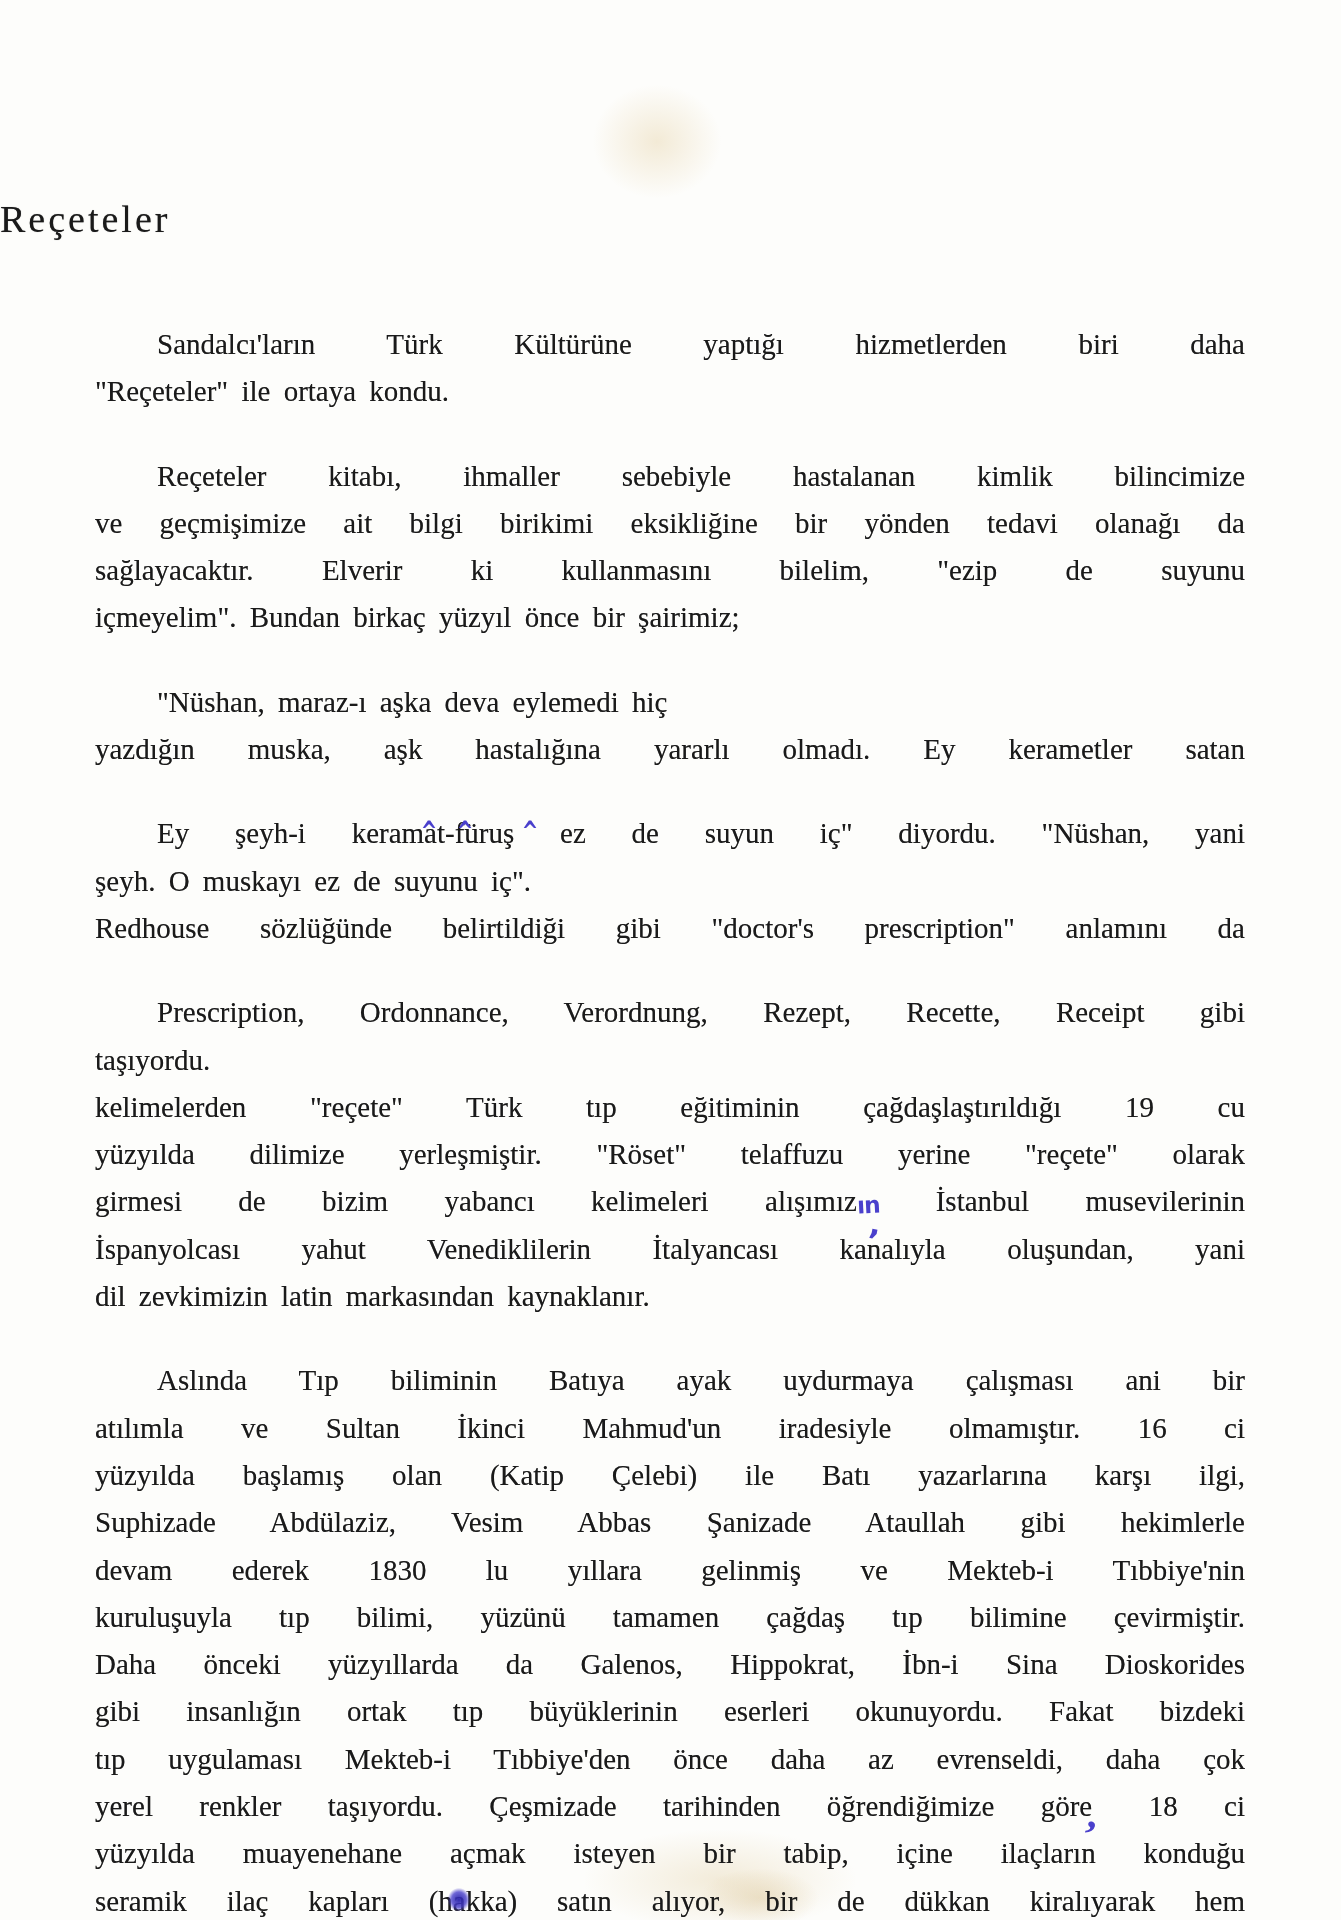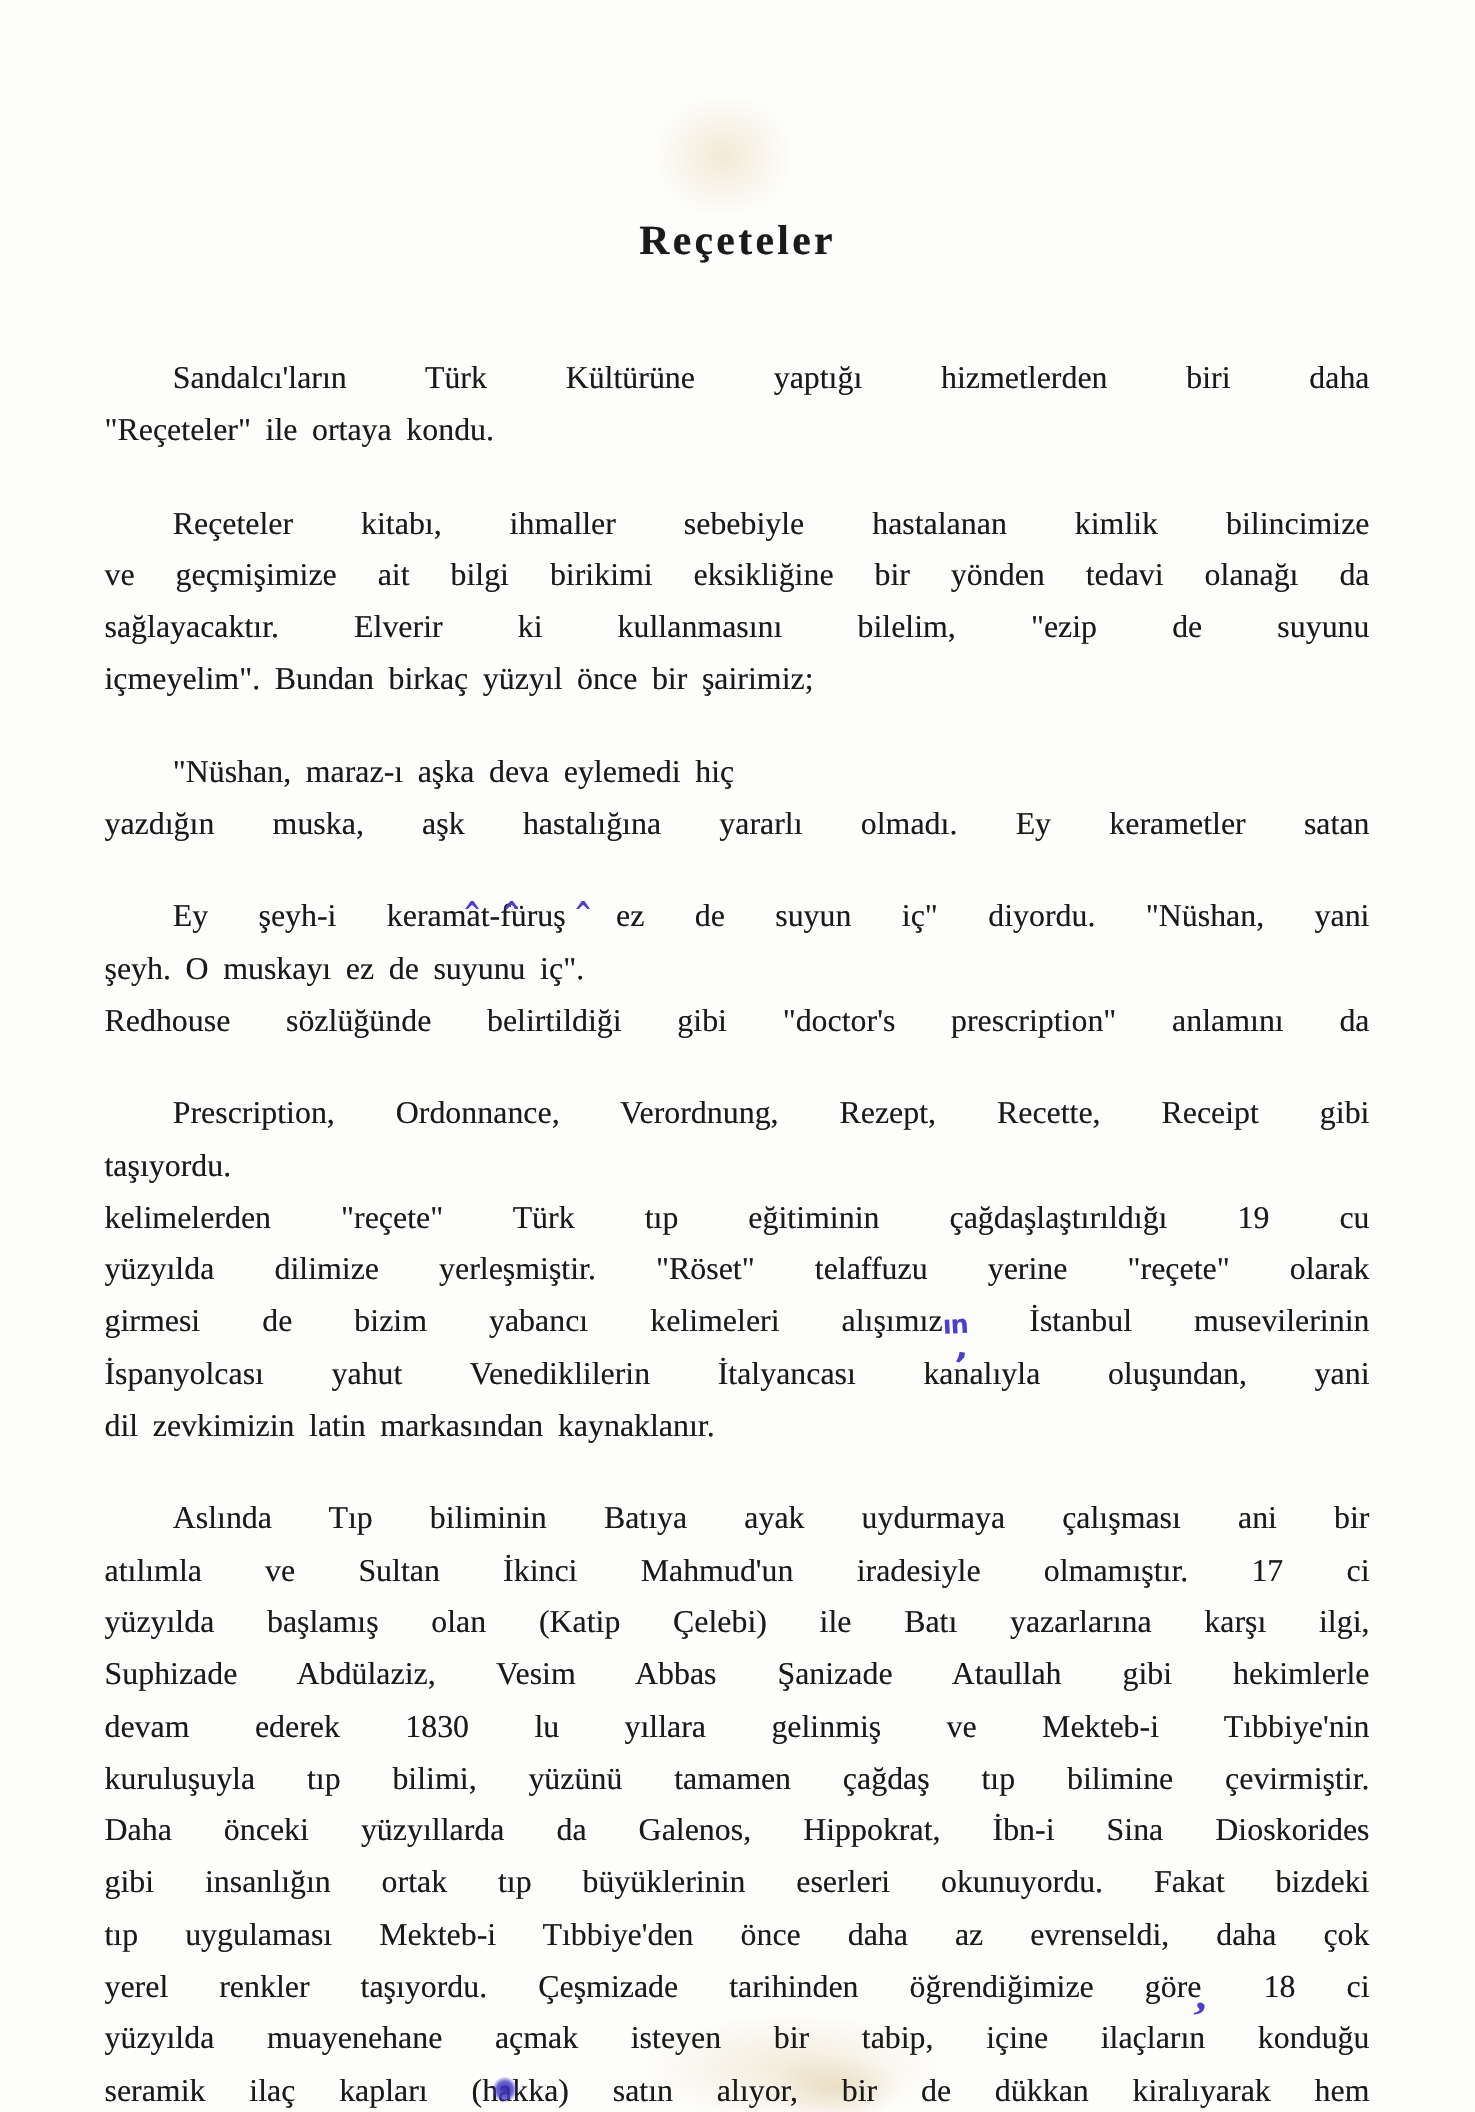--- a/index.html
+++ b/index.html
@@ -32,23 +32,23 @@
   }
   .stain-bottom2 {
     left: 700px; top: 1868px; width: 120px; height: 60px;
     background: radial-gradient(ellipse at center, rgba(196,160,88,0.25), rgba(196,160,88,0) 70%);
   }
   .title {
     position: absolute;
     left: 0; right: 0;
     top: 196px;
     margin: 0;
-    text-align: center;
+    text-align: left;
     font-size: 38px;
-    font-weight: 700;
+    font-weight: 400;
     letter-spacing: 3px;
     line-height: 47px;
     text-shadow: 0 0 0.7px rgba(26,26,26,0.6);
   }
   .text-block {
     position: absolute;
     left: 95px;
     top: 284px;
     width: 1150px;
     font-size: 29px;
@@ -150,21 +150,21 @@
       <div class="line">şeyh. O muskayı ez de suyunu iç".</div>
       <div class="line just">Redhouse sözlüğünde belirtildiği gibi "doctor's prescription" anlamını da</div>
       <div class="line indent just">Prescription, Ordonnance, Verordnung, Rezept, Recette, Receipt gibi</div>
       <div class="line">taşıyordu.</div>
       <div class="line just">kelimelerden "reçete" Türk tıp eğitiminin çağdaşlaştırıldığı 19 cu</div>
       <div class="line just">yüzyılda dilimize yerleşmiştir. "Röset" telaffuzu yerine "reçete" olarak</div>
       <div class="line just">girmesi de bizim yabancı kelimeleri alışımız<span class="ins">ın</span> İstanbul musevilerinin</div>
       <div class="line just">İspanyolcası yahut Venediklilerin İtalyancası kanalıyla oluşundan, yani</div>
       <div class="line">dil zevkimizin latin markasından kaynaklanır.</div>
       <div class="line indent just">Aslında Tıp biliminin Batıya ayak uydurmaya çalışması ani bir</div>
-      <div class="line just">atılımla ve Sultan İkinci Mahmud'un iradesiyle olmamıştır. 17 ci</div>
+      <div class="line just">atılımla ve Sultan İkinci Mahmud'un iradesiyle olmamıştır. 16 ci</div>
       <div class="line just">yüzyılda başlamış olan (Katip Çelebi) ile Batı yazarlarına karşı ilgi,</div>
       <div class="line just">Suphizade Abdülaziz, Vesim Abbas Şanizade Ataullah gibi hekimlerle</div>
       <div class="line just">devam ederek 1830 lu yıllara gelinmiş ve Mekteb-i Tıbbiye'nin</div>
       <div class="line just">kuruluşuyla tıp bilimi, yüzünü tamamen çağdaş tıp bilimine çevirmiştir.</div>
       <div class="line just">Daha önceki yüzyıllarda da Galenos, Hippokrat, İbn-i Sina Dioskorides</div>
       <div class="line just">gibi insanlığın ortak tıp büyüklerinin eserleri okunuyordu. Fakat bizdeki</div>
       <div class="line just">tıp uygulaması Mekteb-i Tıbbiye'den önce daha az evrenseldi, daha çok</div>
       <div class="line just">yerel renkler taşıyordu. Çeşmizade tarihinden öğrendiğimize göre<span class="bc">,</span> 18 ci</div>
       <div class="line just">yüzyılda muayenehane açmak isteyen bir tabip, içine ilaçların konduğu</div>
       <div class="line just">seramik ilaç kapları (h<span class="circ">a</span>kka) satın alıyor, bir de dükkan kiralıyarak hem</div>

